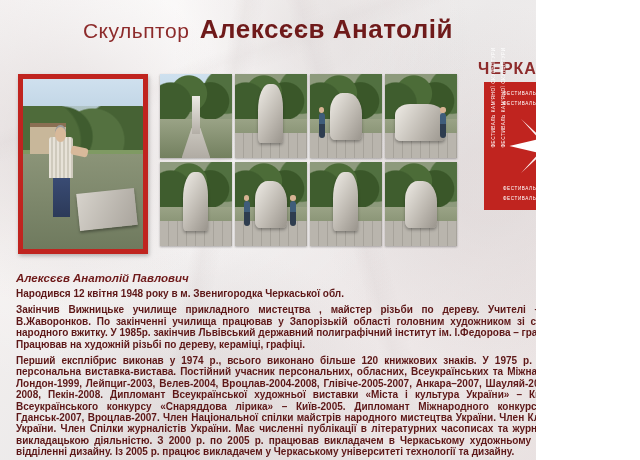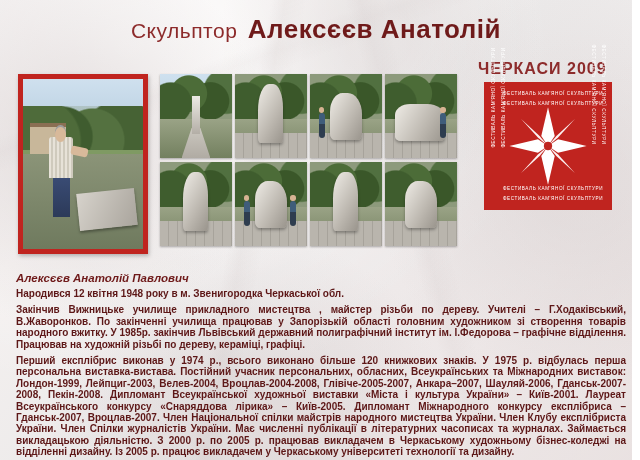--- a/index.html
+++ b/index.html
@@ -2,21 +2,21 @@
 <html><head>
 <meta charset="utf-8">
 <style>
   html, body {
     margin: 0;
     padding: 0;
     background: #ffffff;
   }
   #page {
     position: relative;
-    width: 632px;
+    width: 536px;
     height: 460px;
     overflow: hidden;
     font-family: "Liberation Sans", sans-serif;
     background:
       radial-gradient(ellipse at 20% 10%, rgba(255,255,255,0.85), rgba(255,255,255,0) 60%),
       radial-gradient(ellipse at 85% 85%, rgba(235,228,228,0.8), rgba(255,255,255,0) 65%),
       linear-gradient(135deg, #e9e3e3 0%, #f4f0ef 25%, #eceaea 50%, #f2eeee 75%, #e6dedd 100%);
   }
   
   .tex {

